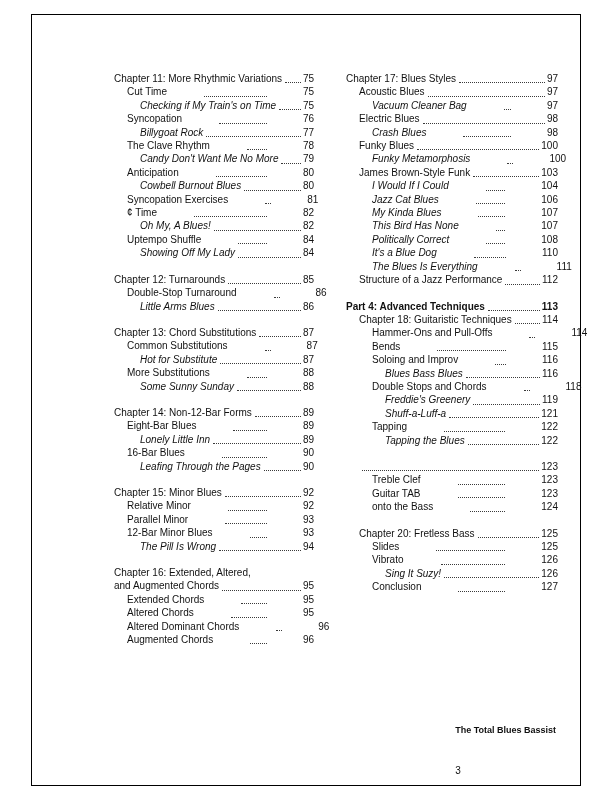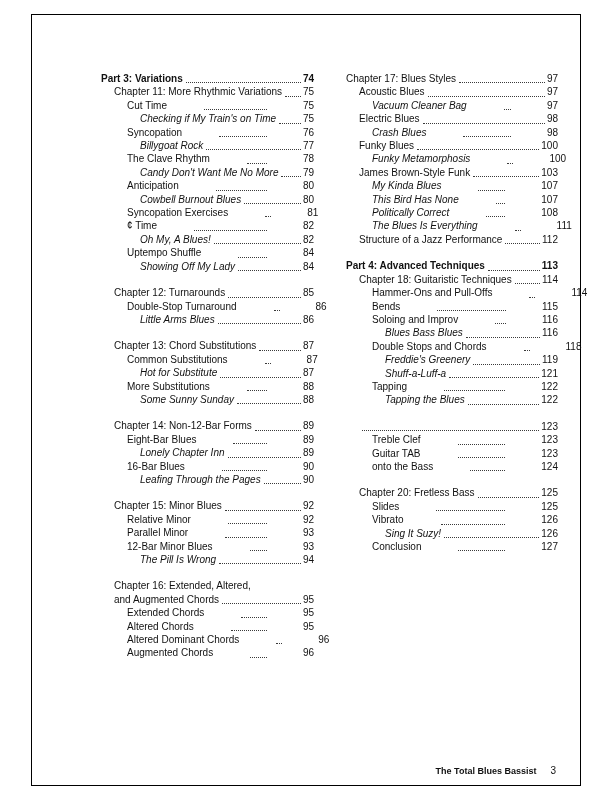--- a/index.html
+++ b/index.html
@@ -40,37 +40,33 @@
     min-width: 6px;
     margin: 0 2px 2px 3px;
     border-bottom: 1.4px dotted #3a3a3a;
     align-self: flex-end;
   }
   .footer {
     position: absolute;
     right: 24px; bottom: 9px;
     display: flex;
     align-items: baseline;
-    gap: 14px;
+    gap: 30px;
+    flex-direction: column;
   }
   .footer .book { font-size: 9px; font-weight: bold; }
   .footer .num  { font-size: 10px; }
 </style>
 </head>
 <body>
 
 <div class="page">
   <div class="frame">
 
     <div class="col col-left">
-        <div class="row lvl0 part">
-          <span class="t">Part 3: Variations</span>
-          <span class="leader"></span>
-          <span class="pg">74</span>
-        </div>
         <div class="row lvl1 chapter">
           <span class="t">Chapter 11: More Rhythmic Variations</span>
           <span class="leader"></span>
           <span class="pg">75</span>
         </div>
         <div class="row lvl2 section">
           <span class="t">Cut Time</span>
           <span class="leader"></span>
           <span class="pg">75</span>
         </div>
@@ -178,21 +174,21 @@
           <span class="t">Chapter 14: Non-12-Bar Forms</span>
           <span class="leader"></span>
           <span class="pg">89</span>
         </div>
         <div class="row lvl2 section">
           <span class="t">Eight-Bar Blues</span>
           <span class="leader"></span>
           <span class="pg">89</span>
         </div>
         <div class="row lvl3 song">
-          <span class="t">Lonely Chapter Inn</span>
+          <span class="t">Lonely Little Inn</span>
           <span class="leader"></span>
           <span class="pg">89</span>
         </div>
         <div class="row lvl2 section">
           <span class="t">16-Bar Blues</span>
           <span class="leader"></span>
           <span class="pg">90</span>
         </div>
         <div class="row lvl3 song">
           <span class="t">Leafing Through the Pages</span>
@@ -288,33 +284,48 @@
           <span class="t">Funky Metamorphosis</span>
           <span class="leader"></span>
           <span class="pg">100</span>
         </div>
         <div class="row lvl1 section">
           <span class="t">James Brown-Style Funk</span>
           <span class="leader"></span>
           <span class="pg">103</span>
         </div>
         <div class="row lvl2 song">
+          <span class="t">I Would If I Could</span>
+          <span class="leader"></span>
+          <span class="pg">104</span>
+        </div>
+        <div class="row lvl2 song">
+          <span class="t">Jazz Cat Blues</span>
+          <span class="leader"></span>
+          <span class="pg">106</span>
+        </div>
+        <div class="row lvl2 song">
           <span class="t">My Kinda Blues</span>
           <span class="leader"></span>
           <span class="pg">107</span>
         </div>
         <div class="row lvl2 song">
           <span class="t">This Bird Has None</span>
           <span class="leader"></span>
           <span class="pg">107</span>
         </div>
         <div class="row lvl2 song">
           <span class="t">Politically Correct</span>
           <span class="leader"></span>
           <span class="pg">108</span>
+        </div>
+        <div class="row lvl2 song">
+          <span class="t">It's a Blue Dog</span>
+          <span class="leader"></span>
+          <span class="pg">110</span>
         </div>
         <div class="row lvl2 song">
           <span class="t">The Blues Is Everything</span>
           <span class="leader"></span>
           <span class="pg">111</span>
         </div>
         <div class="row lvl1 section">
           <span class="t">Structure of a Jazz Performance</span>
           <span class="leader"></span>
           <span class="pg">112</span>

